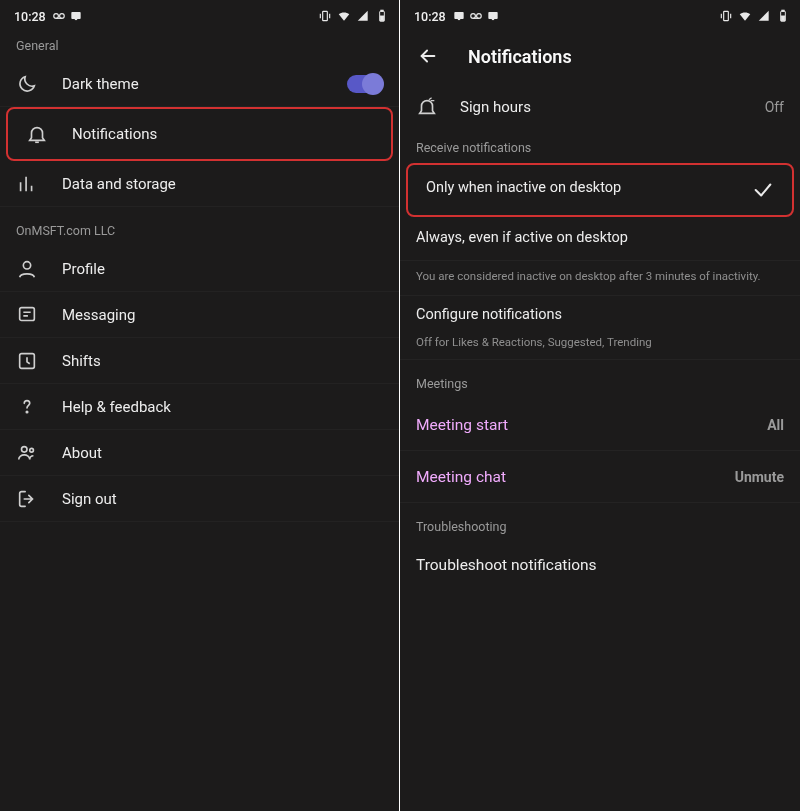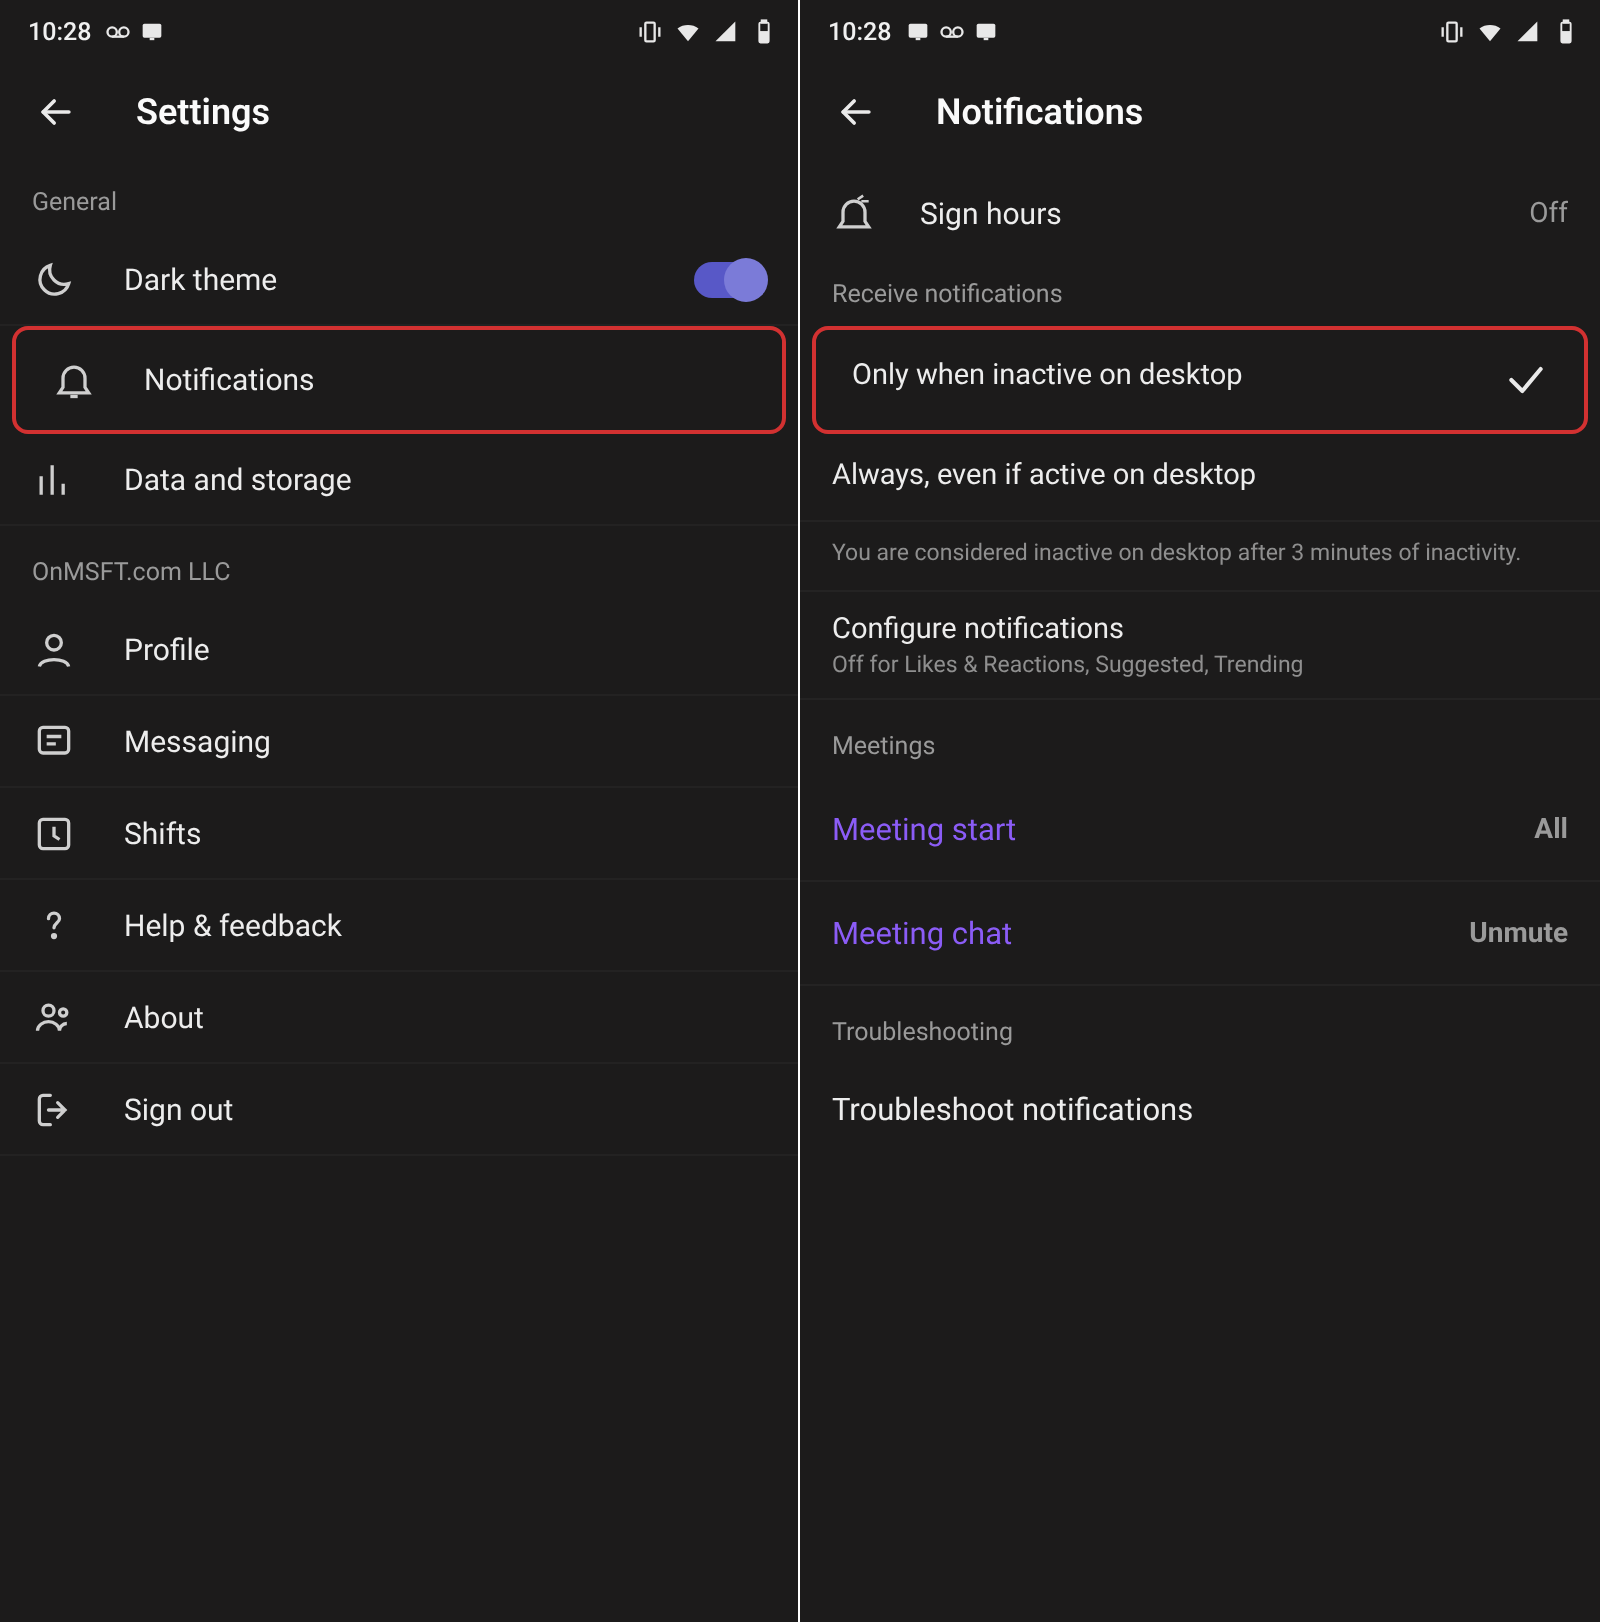--- a/index.html
+++ b/index.html
@@ -36,24 +36,24 @@
   
   .option-row { min-height: 44px; padding: 12px 16px; display: flex; align-items: flex-start; justify-content: space-between; border-bottom: 1px solid rgba(255,255,255,0.04); }
   .option-row .opt-label { font-size: 14.5px; color: #ededed; }
   .check { width: 22px; height: 22px; display:flex; align-items:center; }
   .check svg { width: 22px; height: 22px; }
 
   .desc-line { font-size: 11.5px; color: #8f8f8f; padding: 8px 16px 12px 16px; border-bottom: 1px solid rgba(255,255,255,0.04); }
 
   .config-row { padding: 10px 16px; border-bottom: 1px solid rgba(255,255,255,0.04); }
   .config-row .primary { font-size: 14.5px; color: #ededed; }
-  .config-row .secondary { font-size: 11.5px; color: #8f8f8f; margin-top: 2px; }
+  .config-row .secondary { font-size: 11.5px; color: #8f8f8f; margin-top: 12px; }
 
   .kv-row { display:flex; align-items:center; justify-content:space-between; min-height: 52px; padding: 12px 16px; border-bottom: 1px solid rgba(255,255,255,0.04); }
-  .kv-row .k { font-size: 15.5px; color: #8b5cf6; }
+  .kv-row .k { font-size: 15.5px; color: #f0abfc; }
   .kv-row .v { font-size: 14px; color: #9a9a9a; font-weight: bold; }
 
   .quiet-row { display:flex; align-items:center; gap: 22px; min-height: 46px; padding: 10px 16px; }
   .quiet-row .icon { width:22px; height:22px; display:flex; align-items:center; justify-content:center; }
   .quiet-row .icon svg { width:22px; height:22px; }
   .quiet-row .qk { font-size:15px; color:#ededed; flex:1; }
   .quiet-row .qv { font-size:14px; color:#9a9a9a; }
 
   .trouble-row { padding: 14px 16px; font-size: 15.5px; color: #ededed; }
 </style>
@@ -102,29 +102,20 @@
         <span class="mini-ic">
             <svg viewBox="0 0 24 24" fill="none" stroke="#e8e8e8" stroke-width="1.6">
               <rect x="8" y="4" width="8" height="17" rx="1"></rect>
               <rect x="10" y="2" width="4" height="2" fill="#e8e8e8"></rect>
               <rect x="9" y="12" width="6" height="8" fill="#e8e8e8"></rect>
             </svg>
           </span>
       </div>
     </div>
 
-    <div class="app-bar">
-      <div class="back-btn">
-        <svg viewBox="0 0 24 24" fill="none" stroke="#eaeaea" stroke-width="2" stroke-linecap="round" stroke-linejoin="round">
-            <path d="M19 12H5"></path>
-            <path d="M11 18l-6-6 6-6"></path>
-          </svg>
-      </div>
-      <div class="app-title">Settings</div>
-    </div>
 
     <div class="section-header">General</div>
 
     <div class="row">
       <div class="icon">
         <svg viewBox="0 0 24 24" fill="none" stroke="#cfcfcf" stroke-width="1.8">
             <path d="M20 14A8 8 0 0 1 10 4a8 8 0 1 0 10 10z"></path>
           </svg>
       </div>
       <div class="row-label">Dark theme</div>

